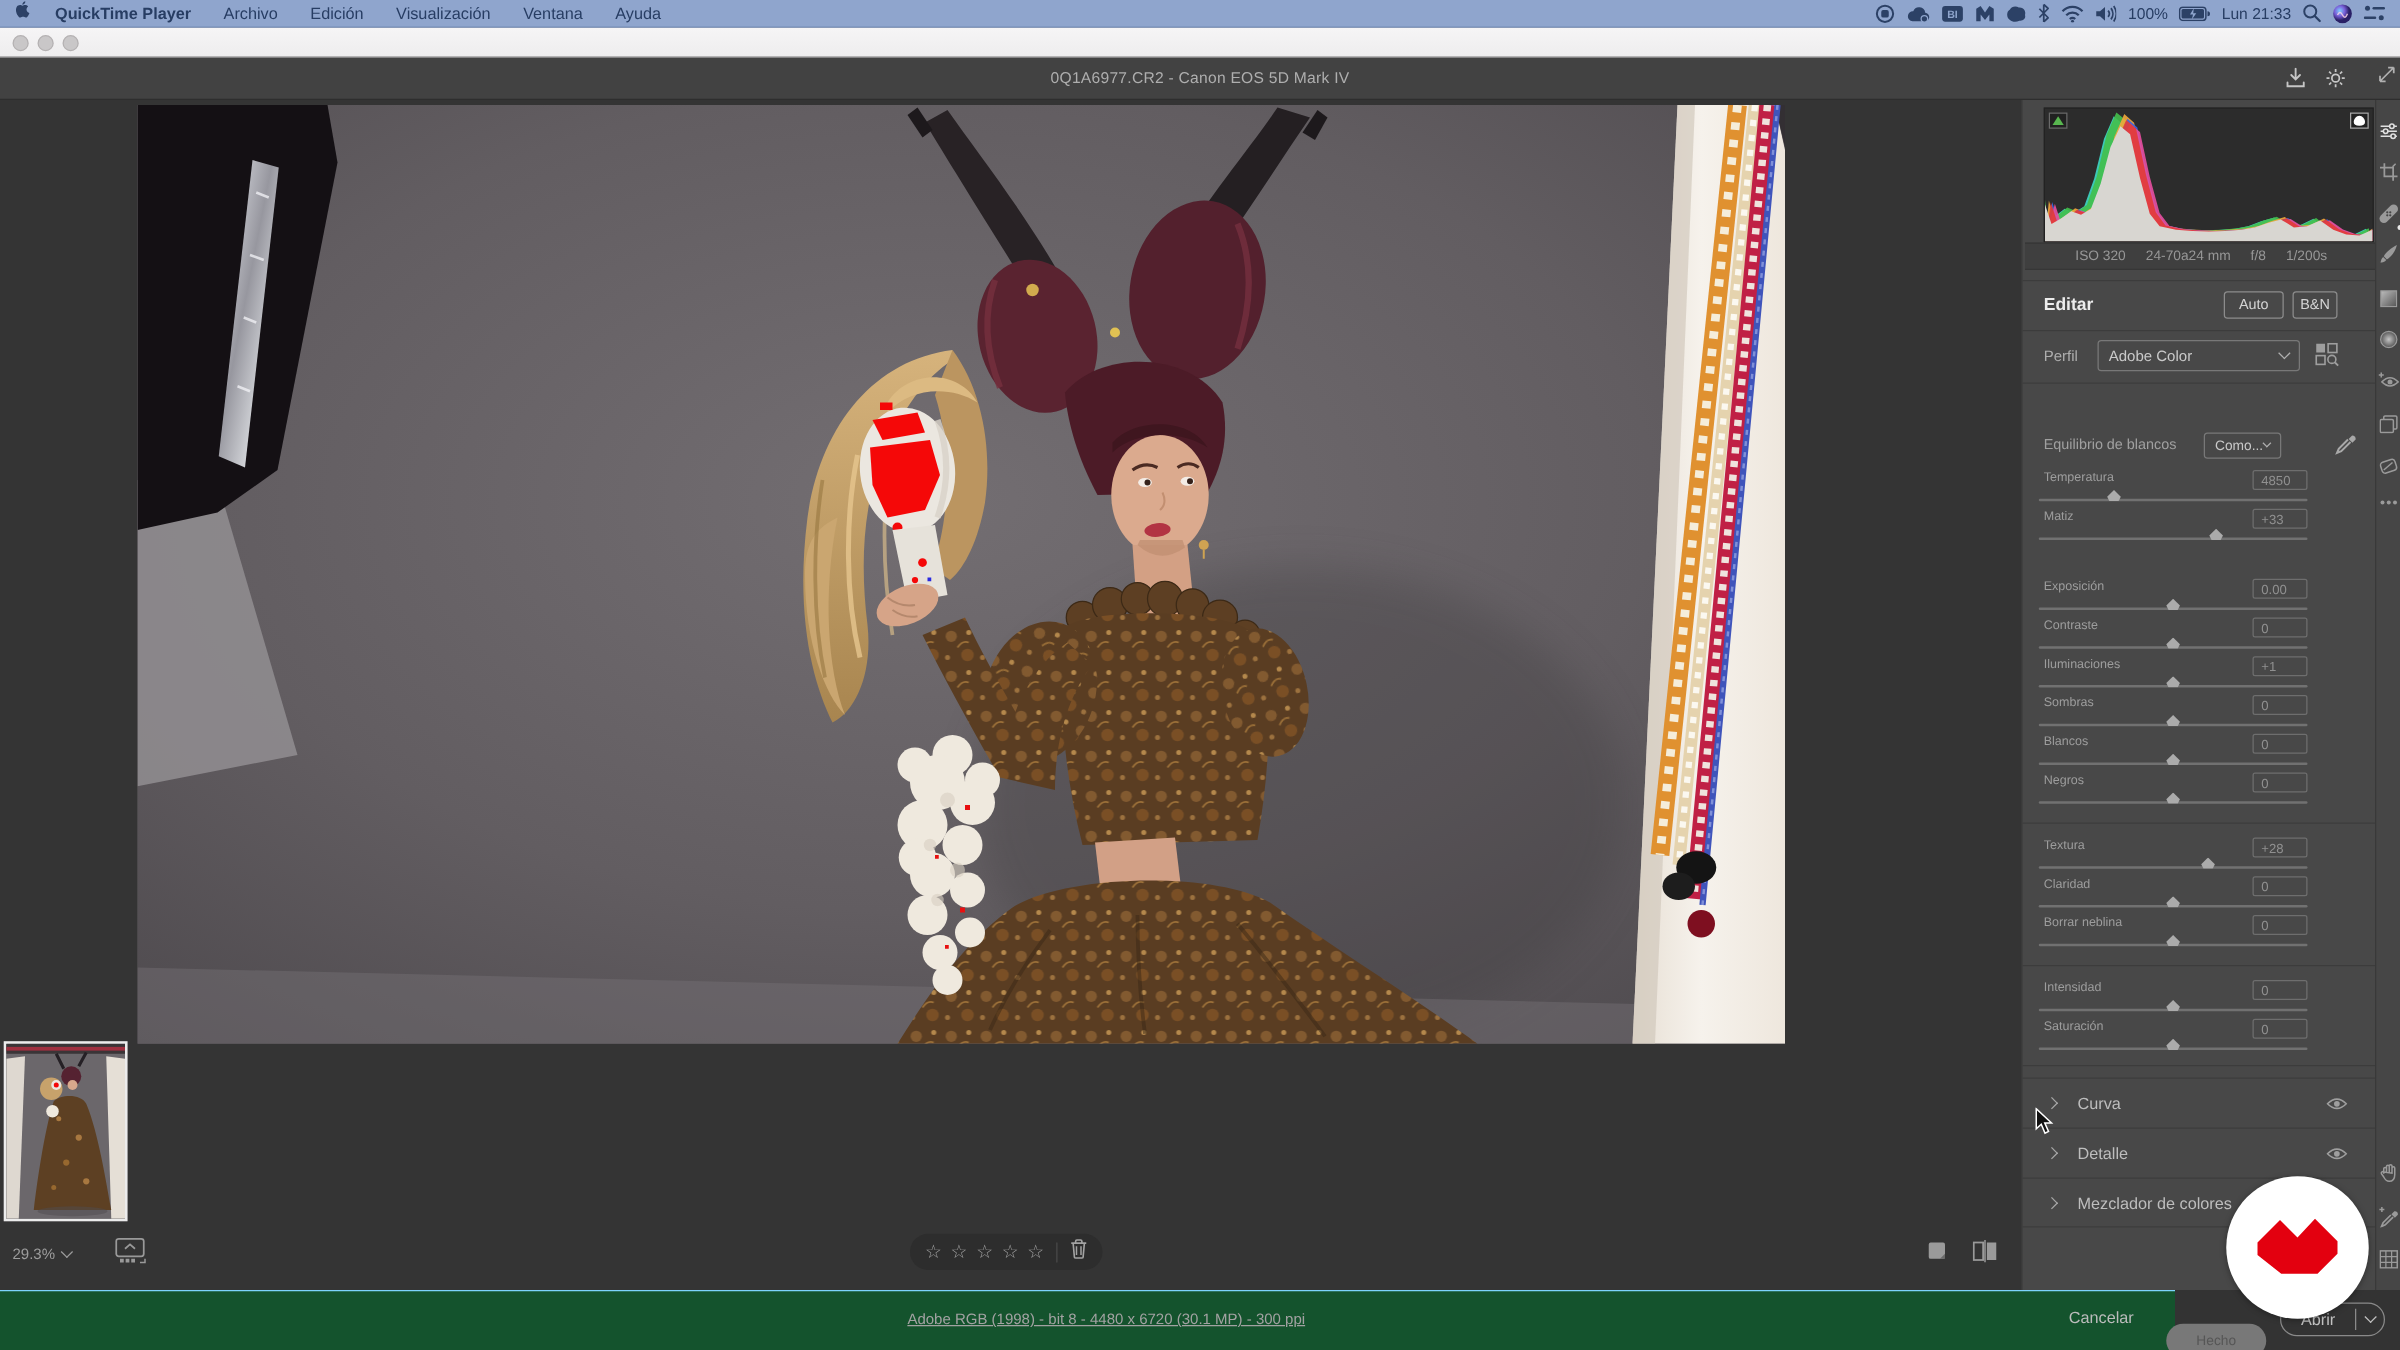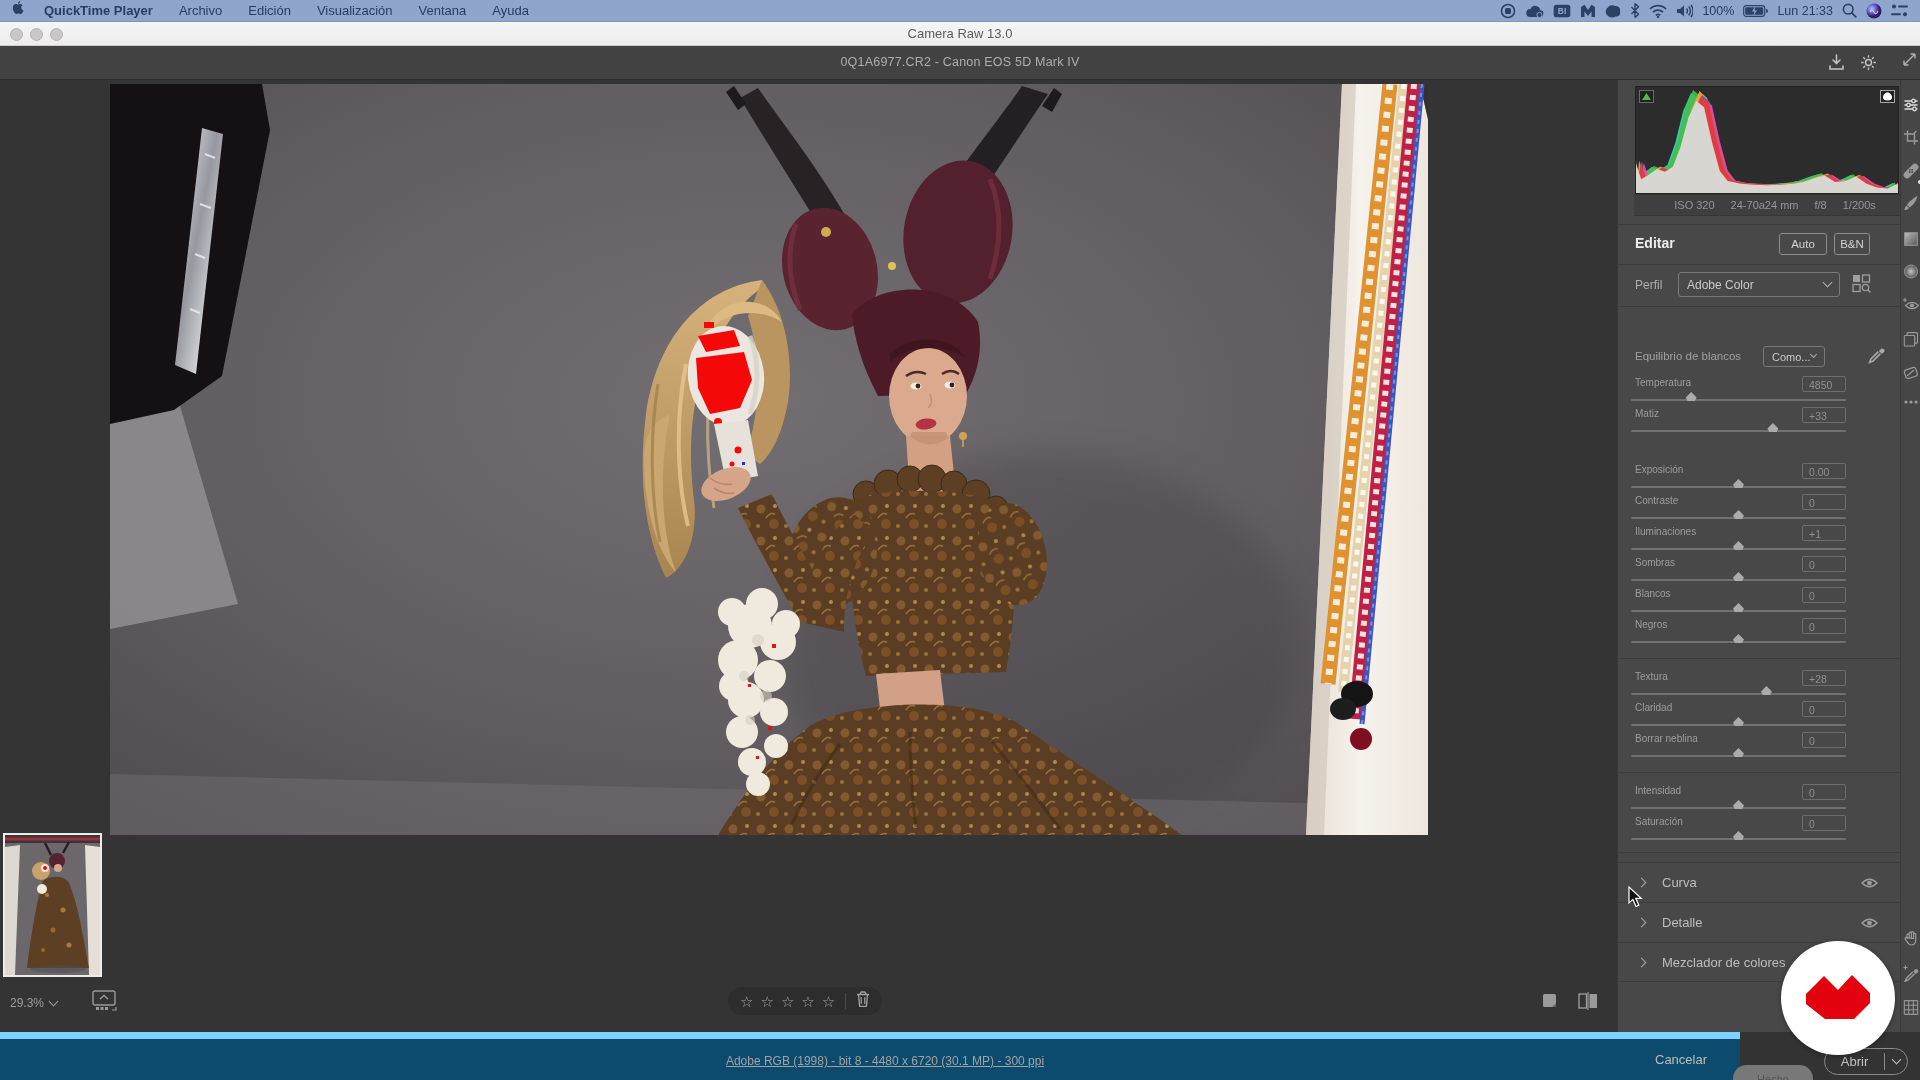--- a/index.html
+++ b/index.html
@@ -32,21 +32,21 @@
   #filmtoggle{position:absolute;left:92px;top:910px}
   #ratingbar{position:absolute;left:728px;top:907px;display:flex;align-items:center;gap:7px;background:#2d2d2d;border-radius:15px;padding:4px 12px}
   #ratingbar .star{font-size:15px;color:#a3a3a3;line-height:1;cursor:default}
   #ratingbar .sep{width:1px;height:16px;background:#4a4a4a;margin:0 3px}
   #viewicons{position:absolute;left:1542px;top:912px;display:flex;gap:20px;align-items:center}
 
   
   #panel{position:absolute;left:1617px;top:80px;width:283px;height:952px;background:#484848;border-left:1px solid #383838;font-size:12px;color:#a6a6a6}
   #hist{position:absolute;left:17px;top:6px;width:264px;height:108px;background:#2c2c2c;border:1px solid #222}
   .clipbox{position:absolute;width:15px;height:13px;border:1px solid #6a6a6a;background:rgba(0,0,0,.25)}
-  #exifrow{position:absolute;left:16px;top:114px;width:100%;height:22px;background:#3f3f3f;border-top:1px solid #363636;border-bottom:1px solid #363636;display:flex;align-items:center;justify-content:center;gap:16px;font-size:11px;color:#979797}
+  #exifrow{position:absolute;left:2px;top:114px;width:100%;height:22px;background:#3f3f3f;border-top:1px solid #363636;border-bottom:1px solid #363636;display:flex;align-items:center;justify-content:center;gap:16px;font-size:11px;color:#979797}
   .pline{position:absolute;left:0;width:100%;height:1px;background:#3c3c3c}
   #editarrow{position:absolute;left:0;top:148px;width:100%;height:34px}
   #editartitle{position:absolute;left:17px;top:7px;font-size:14px;font-weight:bold;color:#ececec}
   .pbtn{position:absolute;top:5px;height:22px;border:1px solid #8c8c8c;border-radius:3px;color:#d4d4d4;font-size:11.5px;display:flex;align-items:center;justify-content:center;cursor:default}
   #perfilrow{position:absolute;left:0;top:188px;width:100%;height:36px}
   #perfillabel{position:absolute;left:17px;top:10px;font-size:12px;color:#adadad}
   .select{border:1px solid #787878;border-radius:3px;color:#c9c9c9;display:flex;align-items:center;padding:0 8px;justify-content:space-between}
   #perfilselect{position:absolute;left:60px;top:4px;width:162px;height:25px;font-size:12px}
   .chev{width:7px;height:7px;border-right:1.5px solid #b0b0b0;border-bottom:1.5px solid #b0b0b0;transform:rotate(45deg);margin-top:-4px}
   #basicohdr{position:absolute;left:0;top:230px;width:100%;height:30px}
@@ -67,21 +67,21 @@
   .sec-chev{position:absolute;left:20px;top:16px;width:7px;height:7px;border-right:1.7px solid #a8a8a8;border-bottom:1.7px solid #a8a8a8;transform:rotate(-45deg)}
   .sec-label{position:absolute;left:44px;top:12px;font-size:13px;color:#bdbdbd}
   .sec-eye{position:absolute;right:22px;top:14px}
 
   
   #toolstrip{position:absolute;left:1900px;top:80px;width:20px;height:952px;background:#464646;border-left:1px solid #393939}
   #toolstrip svg{position:absolute;left:50%;transform:translateX(-50%)}
   #activedot{position:absolute;left:16.5px;top:100px;width:4px;height:4px;border-radius:50%;background:#e8e8e8}
 
   
-  #bottomstrip{position:absolute;left:0;top:1032px;width:1740px;height:48px;background:#0c4a6e;border-top:7px solid #7dd3fc}
+  #bottomstrip{position:absolute;left:0;top:1032px;width:1740px;height:48px;background:#14532d;border-top:1px solid #7dd3fc}
   #infolink{position:absolute;left:885px;top:15px;transform:translateX(-50%);font-size:12px;color:#a2a2a2;text-decoration:underline;white-space:nowrap;cursor:pointer}
   #cancelbtn{position:absolute;left:1655px;top:13px;font-size:13px;color:#bcbcbc;cursor:default}
   #donebtn{position:absolute;left:1733px;top:26px;width:80px;height:27px;background:#787878;border-radius:14px;color:#565656;font-size:11px;display:flex;align-items:center;justify-content:center}
   #openbtn{position:absolute;left:1824px;top:9px;width:84px;height:27px;border:1px solid #8a8a8a;border-radius:14px;color:#c2c2c2;font-size:13px;display:flex;align-items:center}
   #openbtn .olabel{flex:1;text-align:center}
   #openbtn .odiv{width:1px;height:17px;background:#8a8a8a}
   #openbtn .ochev{width:22px;display:flex;justify-content:center}
 
   
   #logocircle{position:absolute;left:1781px;top:941px;width:114px;height:114px;border-radius:50%;background:#fff;z-index:40;display:flex;align-items:center;justify-content:center;box-shadow:0 1px 5px rgba(0,0,0,.35)}
@@ -189,21 +189,20 @@
           <rect x="0" y="9.2" width="10" height="2" rx="1" fill="#2c4166"></rect>
         </svg>
       </span>
   </span>
 </div>
 
 <div id="titlebar">
   <span class="tl" style="left:10px"></span>
   <span class="tl" style="left:30px"></span>
   <span class="tl" style="left:50px"></span>
-  <div id="wtitle">Camera Raw 13.0</div>
 </div>
 
 <div id="acrbar">
   <div id="acrtitle">0Q1A6977.CR2 -  Canon EOS 5D Mark IV</div>
   <span class="acr-ic" style="left:1828px"><svg width="17" height="17" viewBox="0 0 17 17">
         <path d="M8.5,1 V9 M5,6 l3.5,3.5 L12,6 M2,12 v3 h13 v-3" stroke="#c6c6c6" stroke-width="1.5" fill="none" stroke-linecap="round"></path>
       </svg></span>
   <span class="acr-ic" style="left:1860px"><svg width="17" height="17" viewBox="0 0 17 17">
         <g stroke="#c6c6c6" stroke-width="1.4" fill="none">
           <circle cx="8.5" cy="8.5" r="3"></circle>

